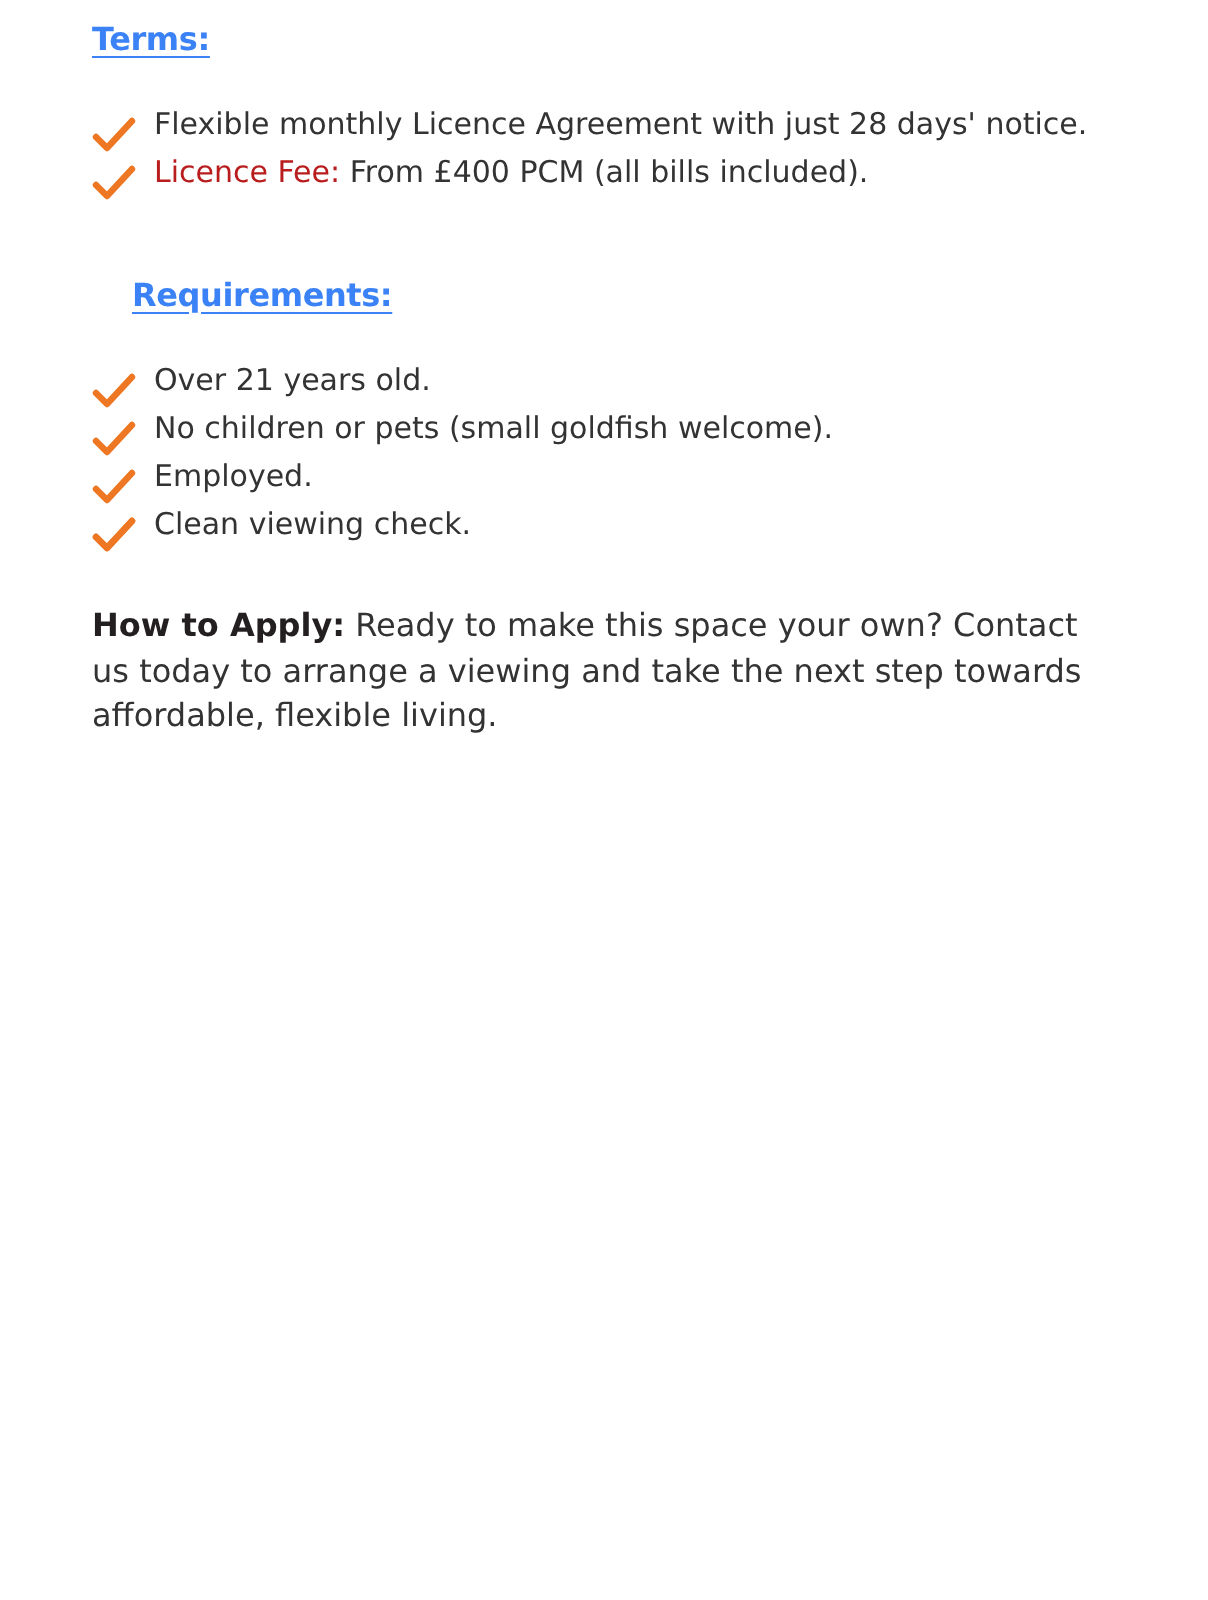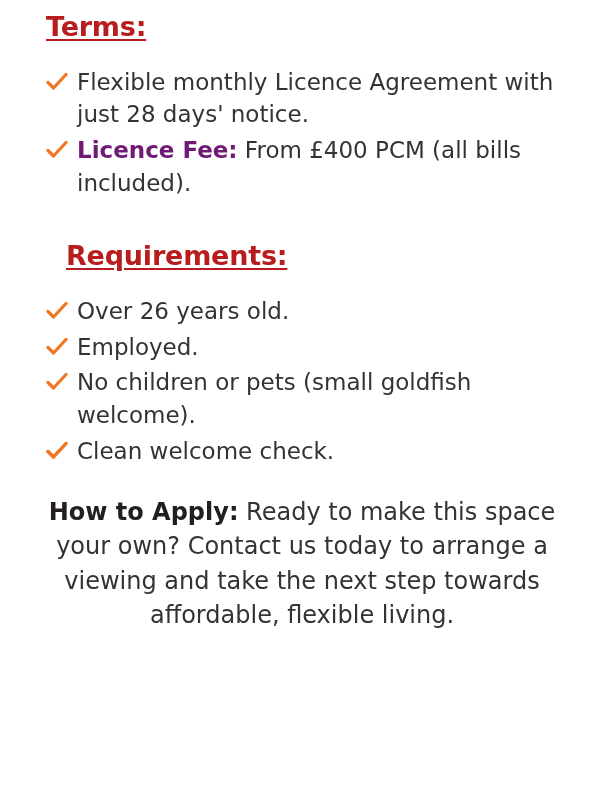--- a/index.html
+++ b/index.html
@@ -14,68 +14,67 @@
     color: #2b2b2b;
     overflow: hidden;
   }
   .page {
     box-sizing: border-box;
     width: 604px;
     height: 800px;
     padding: 10px 46px 0 46px;
   }
   .section-heading {
-    font-size: 27px;
+    font-size: 16px;
     font-weight: bold;
-    color: #b91c1c;
+    color: #3b82f6;
     text-decoration: underline;
     text-underline-offset: 3px;
     margin: 0 0 22px 0;
     line-height: 1.25;
     letter-spacing: -0.2px;
   }
   .heading-gap-top {
     margin-top: 40px;
     margin-left: 20px;
   }
   ul.bullets {
     list-style: none;
     margin: 0;
     padding: 0;
   }
   ul.bullets li {
     position: relative;
     padding-left: 31px;
-    font-size: 23px;
+    font-size: 15px;
     line-height: 1.42;
     color: #333333;
     margin: 0 0 3px 0;
   }
   .check-icon {
     position: absolute;
     left: 0;
     top: 5px;
     width: 22px;
     height: 22px;
     display: inline-block;
     color: #ee7723;
   }
   .check-icon svg {
     display: block;
   }
   .bullet-strong {
-    font-weight: bold;
-    color: #701a75;
+    font-weight: normal;
+    color: #b91c1c;
   }
   .para {
-    font-size: 24px;
+    font-size: 16px;
     line-height: 1.42;
     color: #333333;
     margin: 28px 0 0 0;
-    text-align: center;
   }
   .para .lead {
     font-weight: bold;
     color: #231f20;
   }
 </style>
 </head>
 <body>
 
 <div class="page">
@@ -103,52 +102,52 @@
 
   <h2 class="section-heading heading-gap-top">Requirements:</h2>
 
   <ul class="bullets">
     <li>
       <span class="check-icon">
         <svg width="22" height="22" viewBox="0 0 22 22" aria-hidden="true">
           <path d="M2 11.5 L7.5 17 L20 3.5" fill="none" stroke="#ee7723" stroke-width="3.2" stroke-linecap="round" stroke-linejoin="round"></path>
         </svg>
       </span>
-      <span>Over 26 years old.</span>
+      <span>Over 21 years old.</span>
+    </li>
+    <li>
+      <span class="check-icon">
+        <svg width="22" height="22" viewBox="0 0 22 22" aria-hidden="true">
+          <path d="M2 11.5 L7.5 17 L20 3.5" fill="none" stroke="#ee7723" stroke-width="3.2" stroke-linecap="round" stroke-linejoin="round"></path>
+        </svg>
+      </span>
+      <span>No children or pets (small goldfish welcome).</span>
     </li>
     <li>
       <span class="check-icon">
         <svg width="22" height="22" viewBox="0 0 22 22" aria-hidden="true">
           <path d="M2 11.5 L7.5 17 L20 3.5" fill="none" stroke="#ee7723" stroke-width="3.2" stroke-linecap="round" stroke-linejoin="round"></path>
         </svg>
       </span>
       <span>Employed.</span>
     </li>
     <li>
       <span class="check-icon">
         <svg width="22" height="22" viewBox="0 0 22 22" aria-hidden="true">
           <path d="M2 11.5 L7.5 17 L20 3.5" fill="none" stroke="#ee7723" stroke-width="3.2" stroke-linecap="round" stroke-linejoin="round"></path>
         </svg>
       </span>
-      <span>No children or pets (small goldfish welcome).</span>
     </li>
     <li>
       <span class="check-icon">
         <svg width="22" height="22" viewBox="0 0 22 22" aria-hidden="true">
           <path d="M2 11.5 L7.5 17 L20 3.5" fill="none" stroke="#ee7723" stroke-width="3.2" stroke-linecap="round" stroke-linejoin="round"></path>
         </svg>
       </span>
-    </li>
-    <li>
-      <span class="check-icon">
-        <svg width="22" height="22" viewBox="0 0 22 22" aria-hidden="true">
-          <path d="M2 11.5 L7.5 17 L20 3.5" fill="none" stroke="#ee7723" stroke-width="3.2" stroke-linecap="round" stroke-linejoin="round"></path>
-        </svg>
-      </span>
-      <span>Clean welcome check.</span>
+      <span>Clean viewing check.</span>
     </li>
   </ul>
 
   <p class="para">
     <span class="lead">How to Apply:</span><span> Ready to make this space your own? Contact us today to arrange a viewing and take the next step towards affordable, flexible living.</span>
   </p>
 
 </div>
 
 </body></html>

